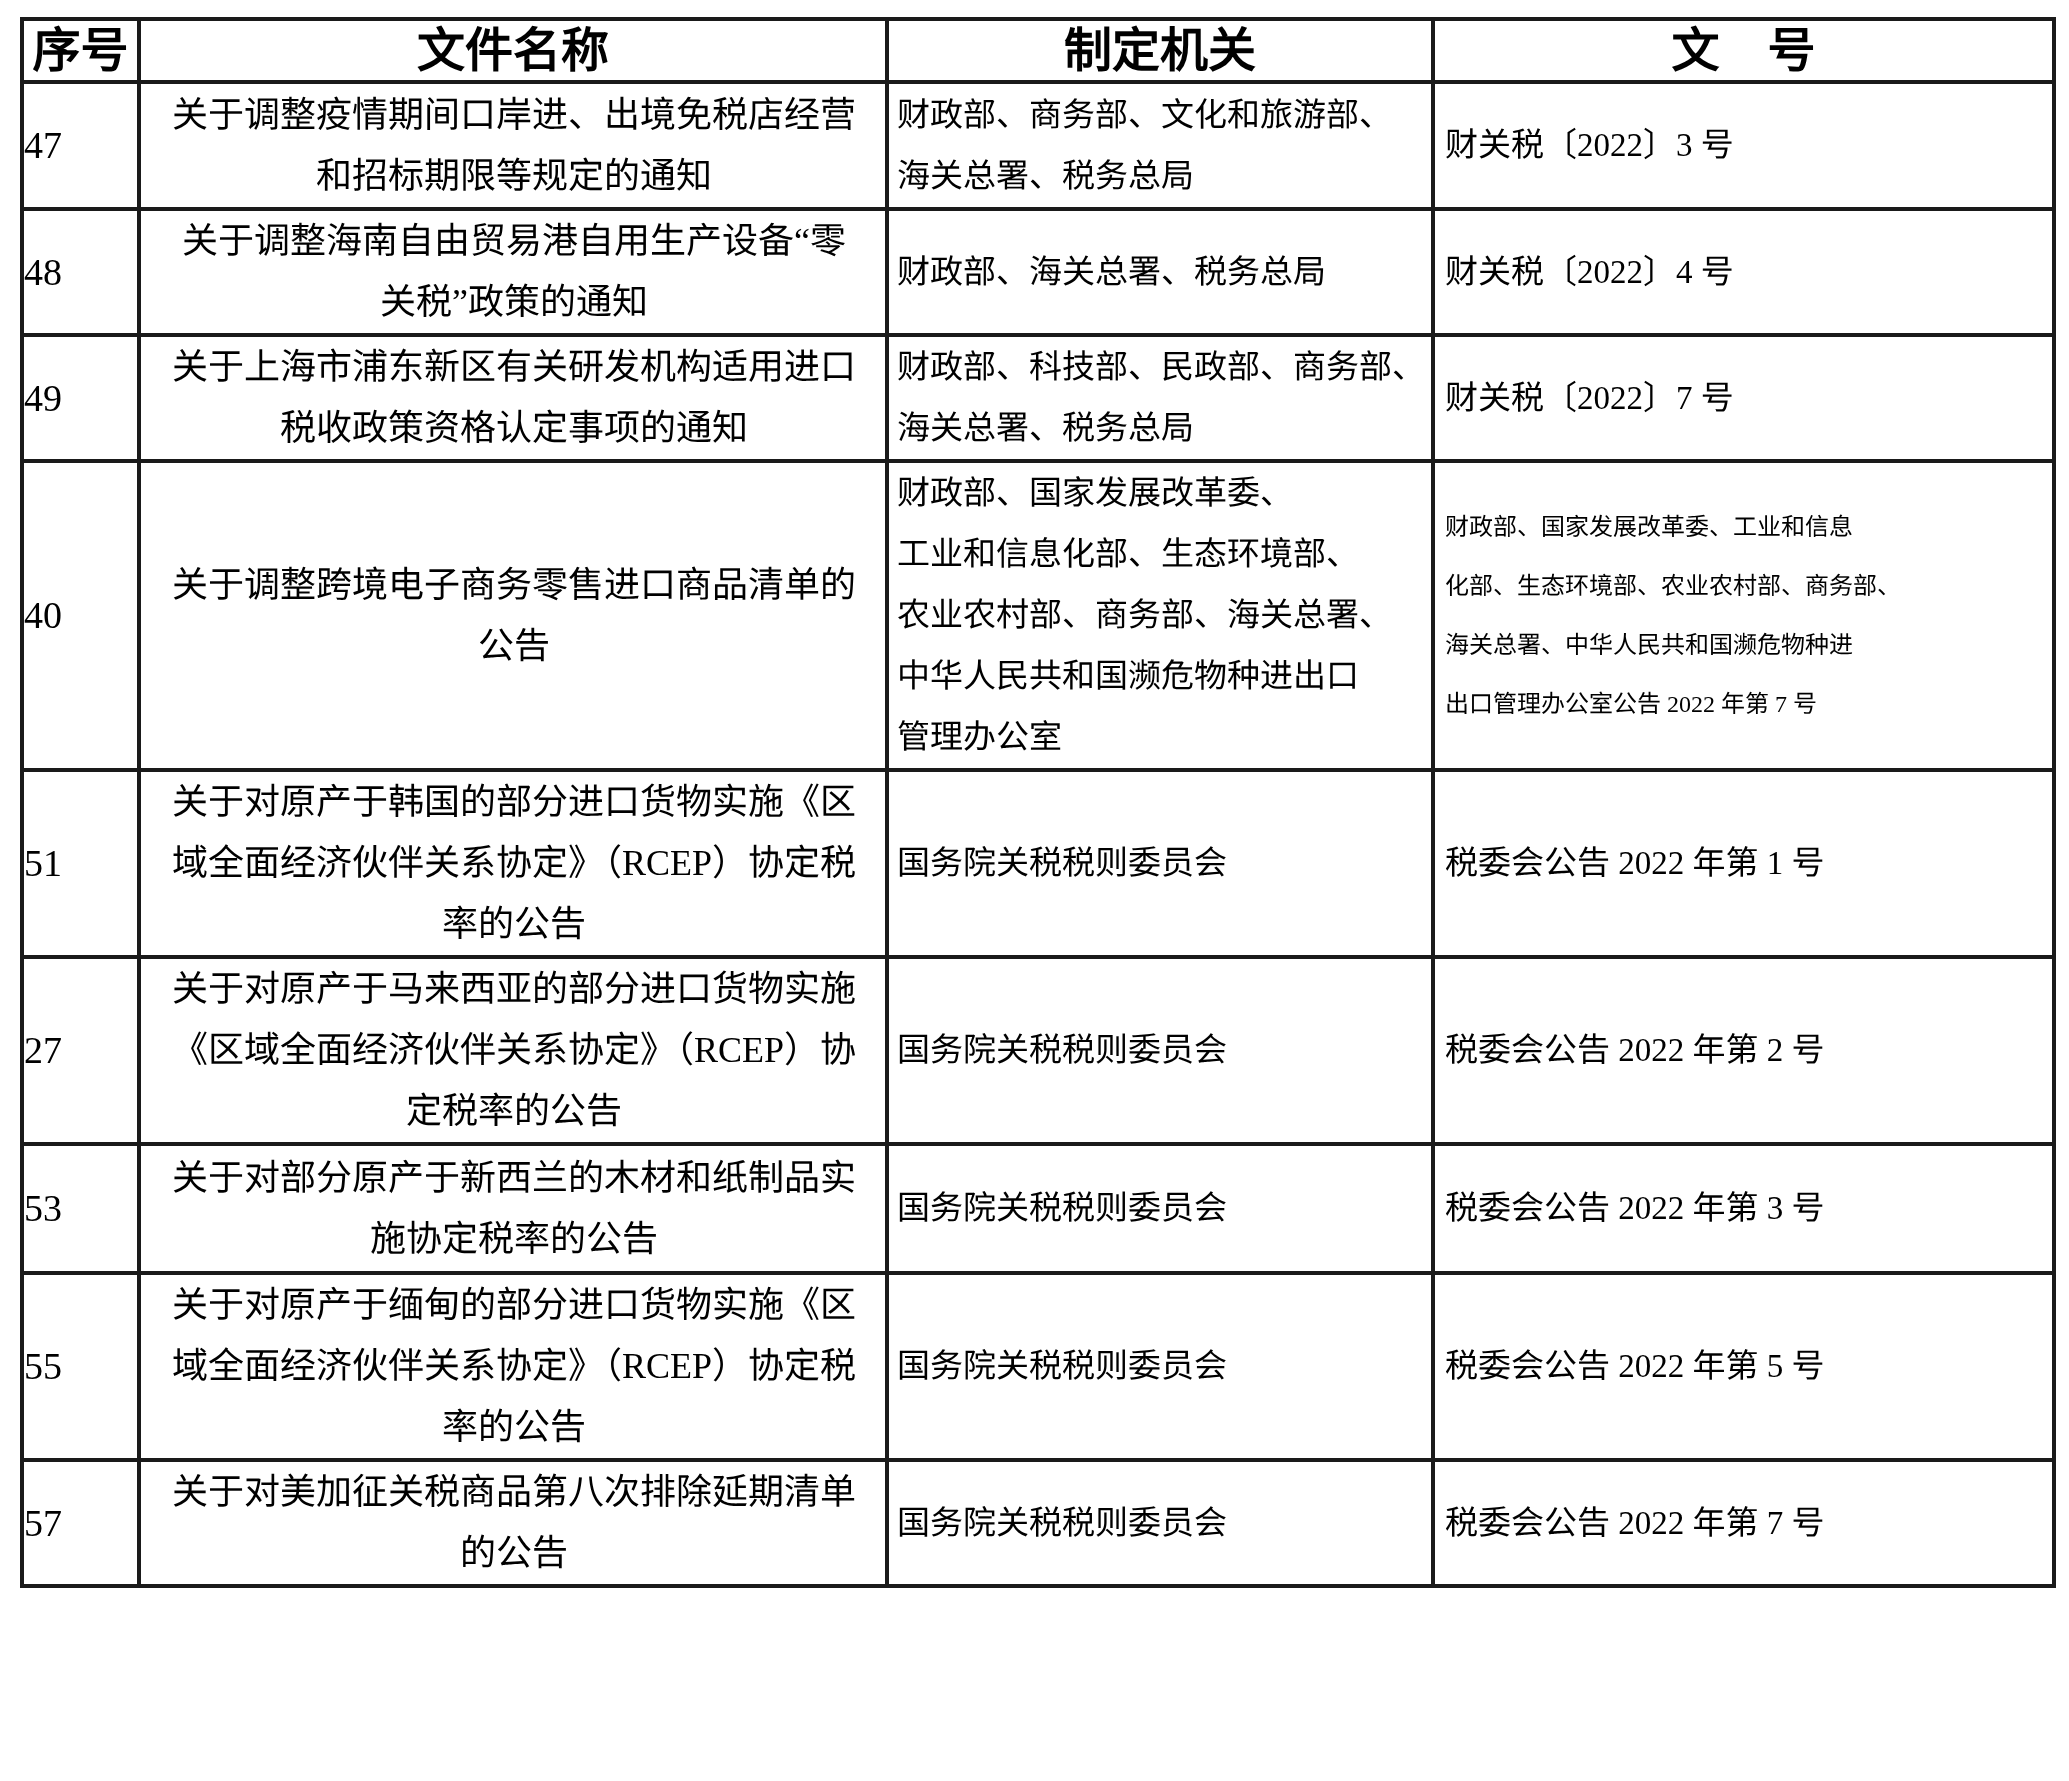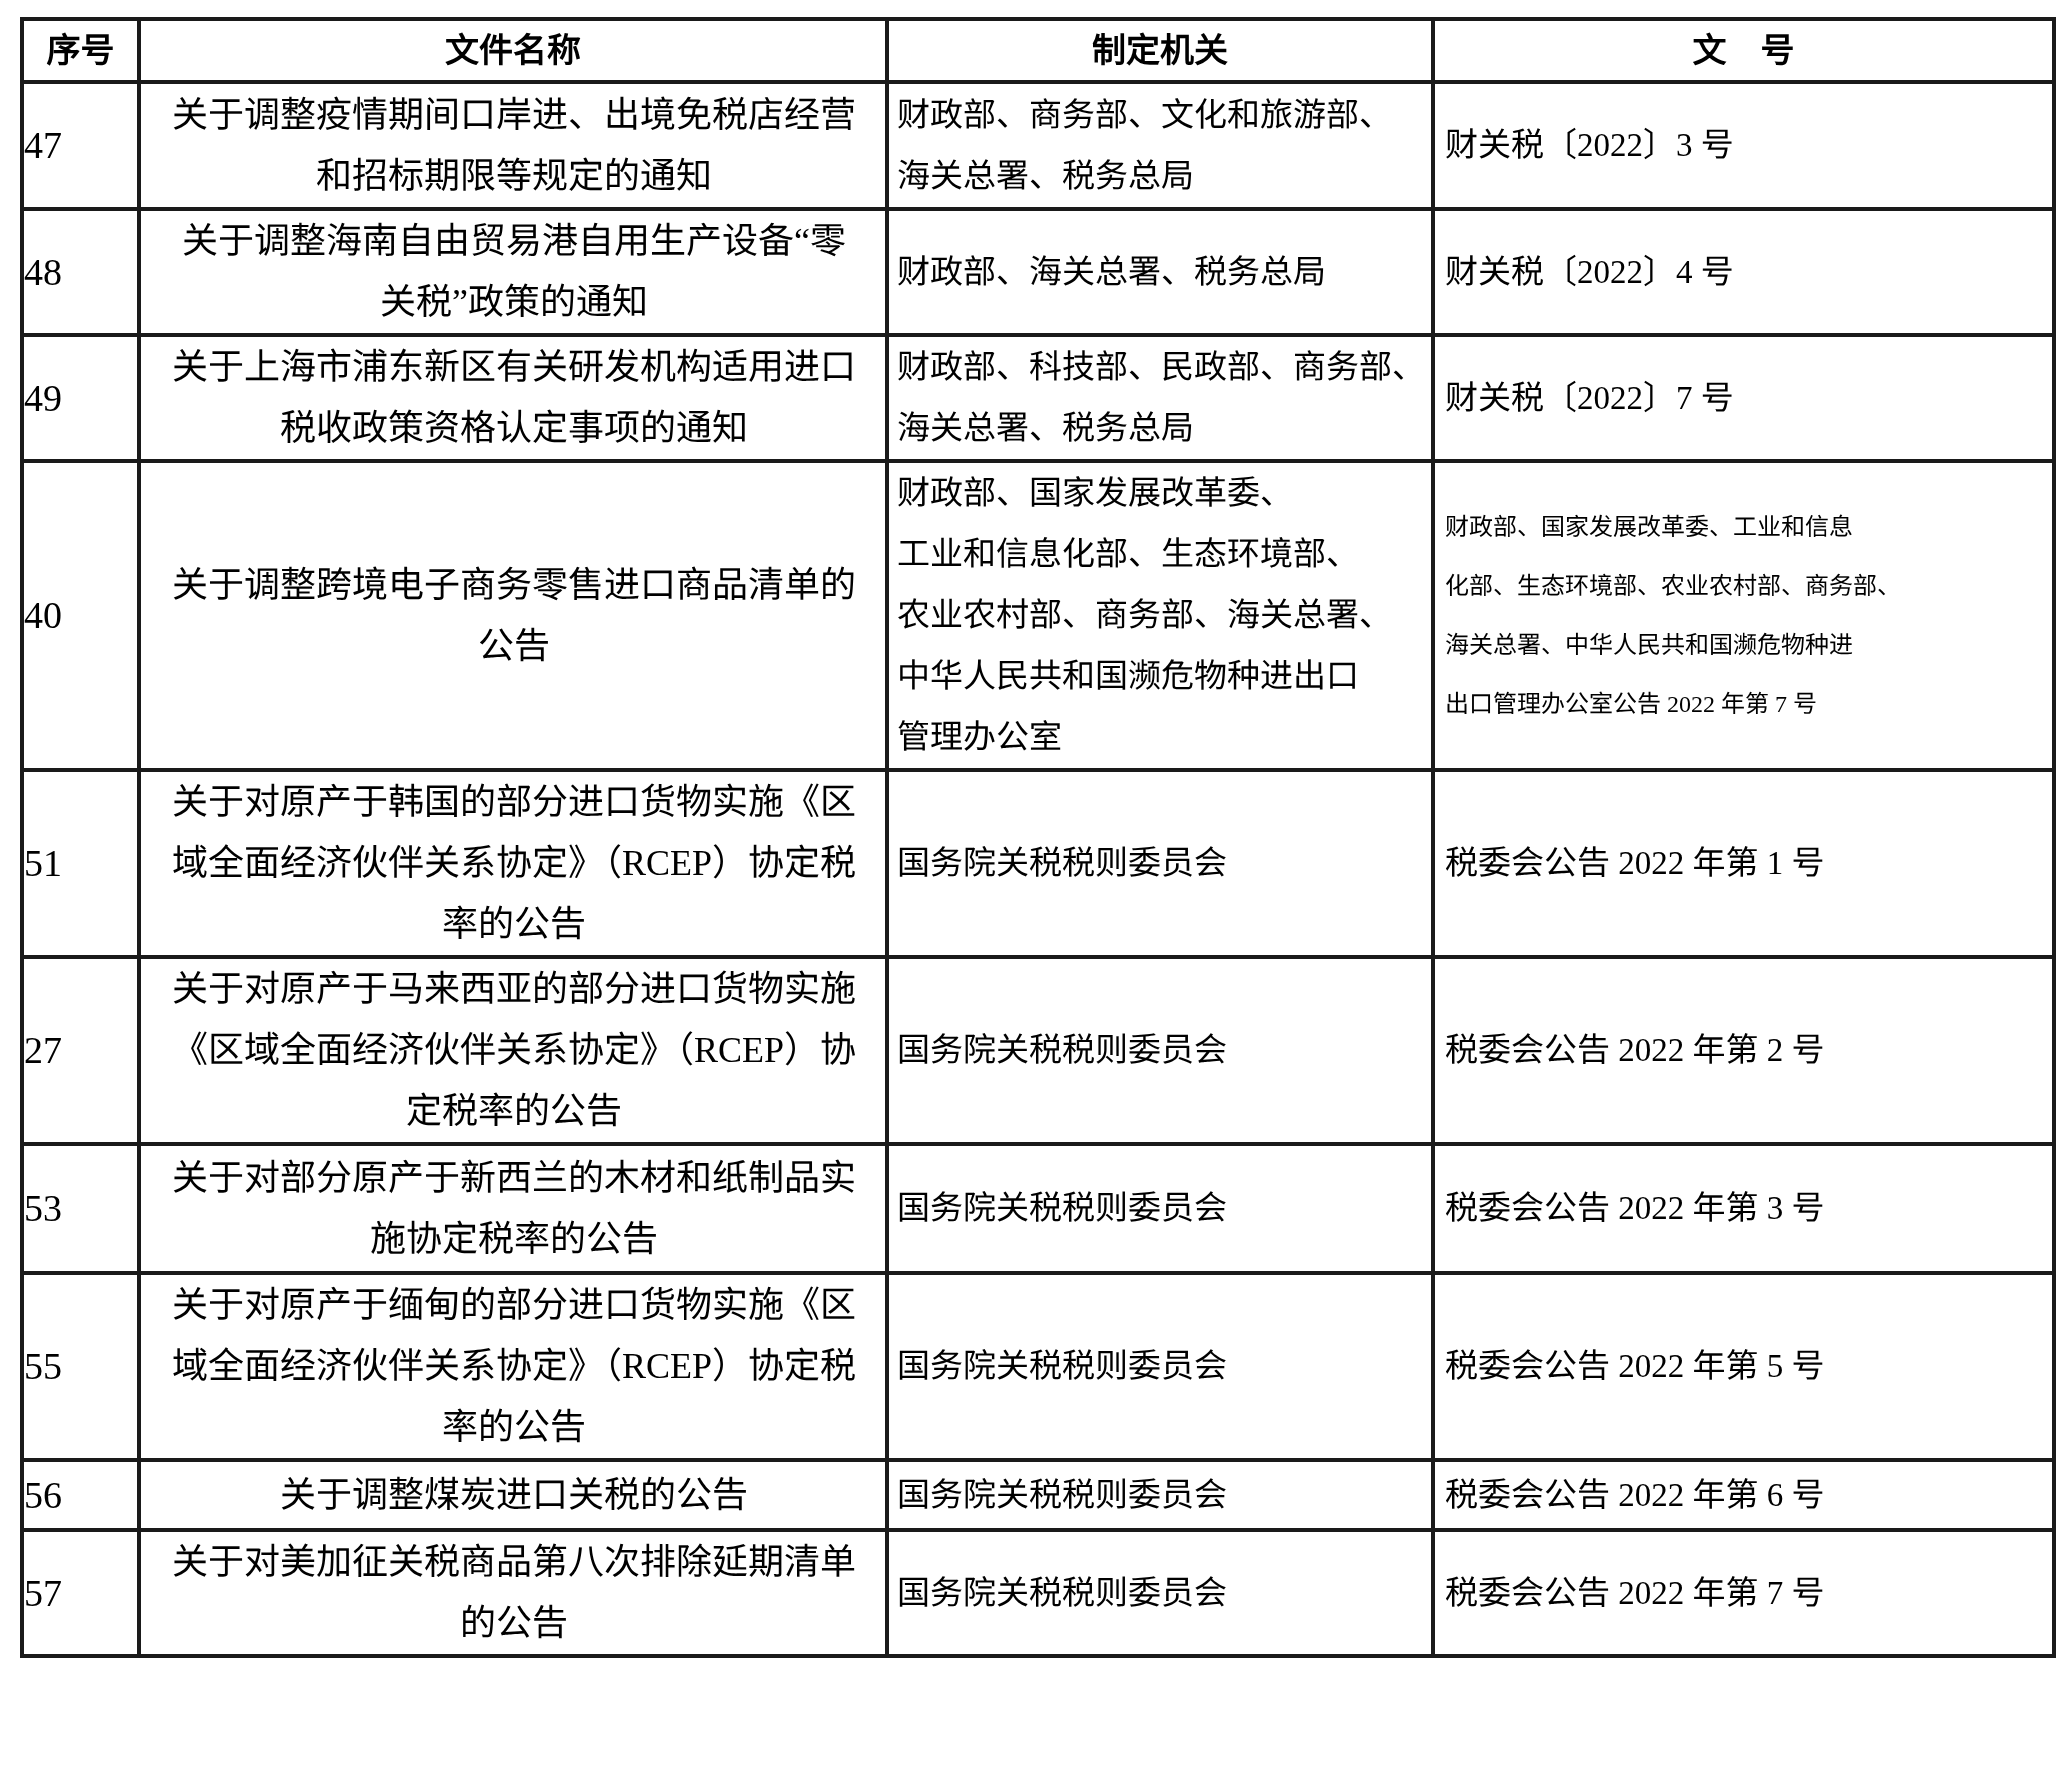--- a/index.html
+++ b/index.html
@@ -27,21 +27,21 @@
   table.doc-table th,
   table.doc-table td {
     border: 4px solid #1a1a1a;
     vertical-align: middle;
     overflow: hidden;
   }
   
   table.doc-table th {
     font-family: "Liberation Sans", "DejaVu Sans", sans-serif;
     font-weight: 700;
-    font-size: 34px;
+    font-size: 48px;
     text-align: center;
     height: 59px;
     line-height: 1.2;
     padding: 0;
   }
   
   td.cell-no {
     font-size: 38px;
     text-align: left;
     line-height: 61px;
@@ -154,26 +154,20 @@
         <td class="cell-number">税委会公告 2022 年第 3 号</td>
       </tr>
       <tr style="height:178px">
         <td class="cell-no">55</td>
         <td class="cell-name">关于对原产于缅甸的部分进口货物实施《区
 域全面经济伙伴关系协定》（RCEP）协定税
 率的公告</td>
         <td class="cell-agency">国务院关税税则委员会</td>
         <td class="cell-number">税委会公告 2022 年第 5 号</td>
       </tr>
-      <tr style="height:70px">
-        <td class="cell-no">56</td>
-        <td class="cell-name">关于调整煤炭进口关税的公告</td>
-        <td class="cell-agency">国务院关税税则委员会</td>
-        <td class="cell-number">税委会公告 2022 年第 6 号</td>
-      </tr>
       <tr style="height:126px">
         <td class="cell-no">57</td>
         <td class="cell-name">关于对美加征关税商品第八次排除延期清单
 的公告</td>
         <td class="cell-agency">国务院关税税则委员会</td>
         <td class="cell-number">税委会公告 2022 年第 7 号</td>
       </tr>
     </tbody>
   </table>
 </div>

